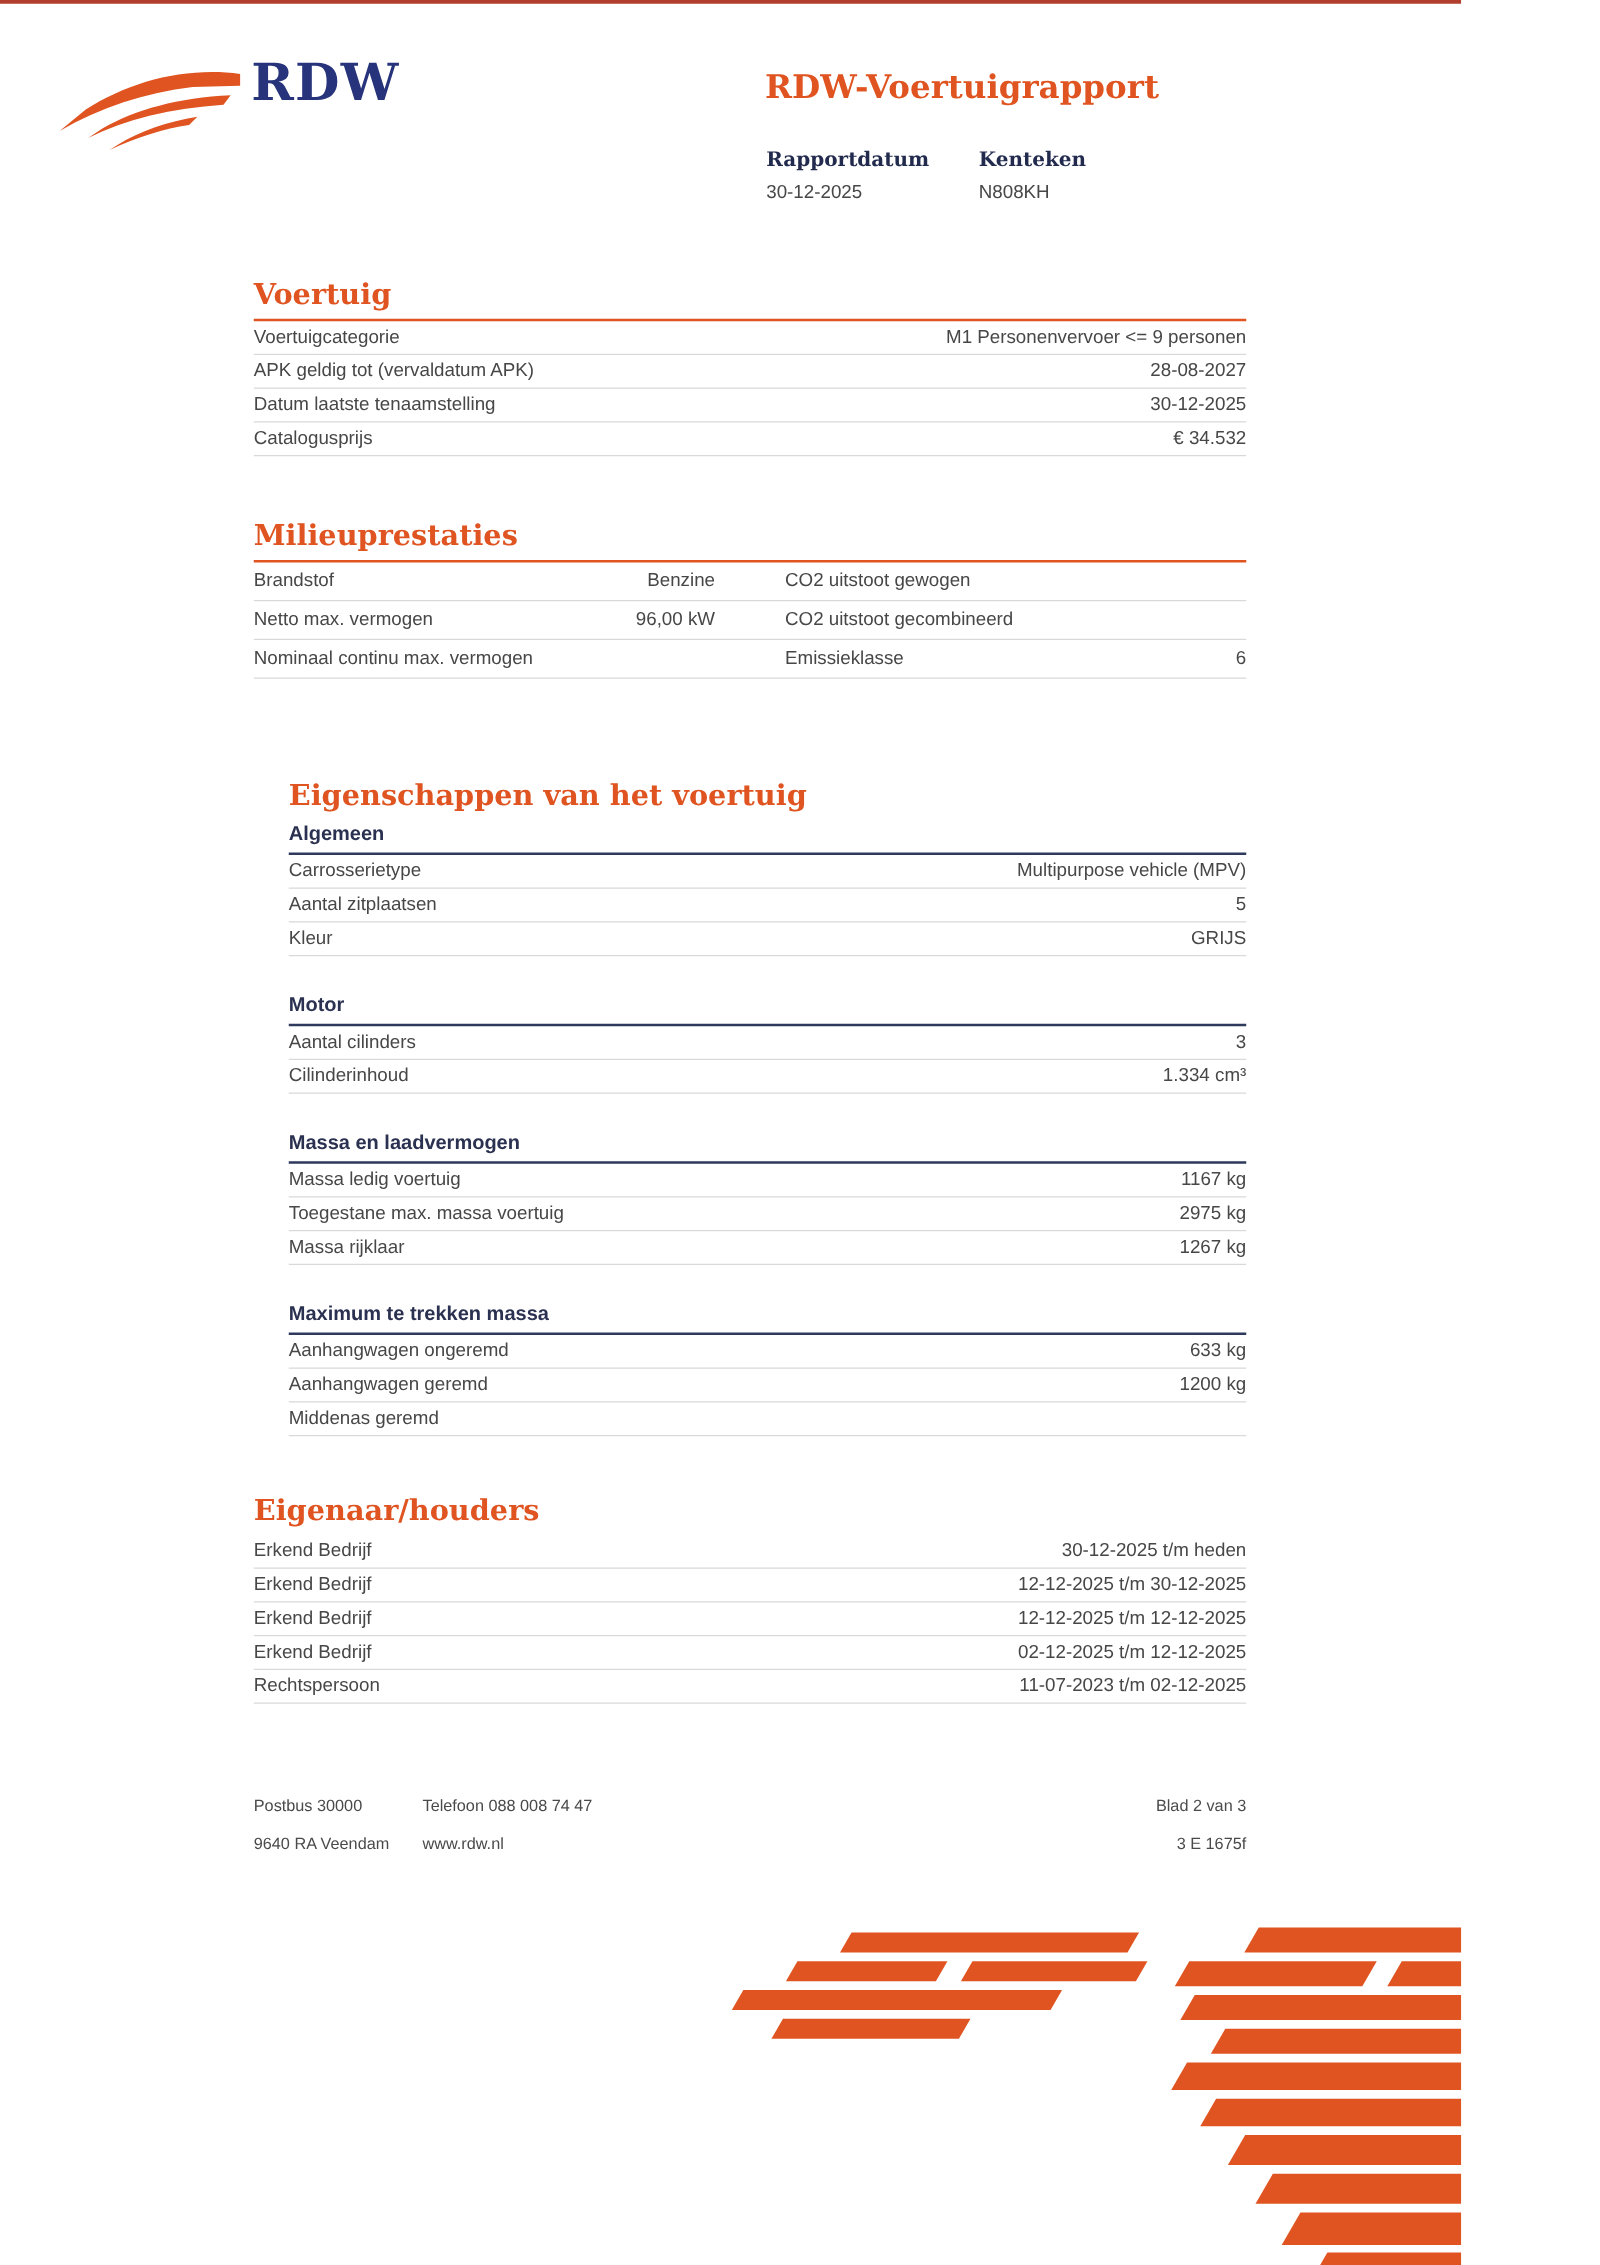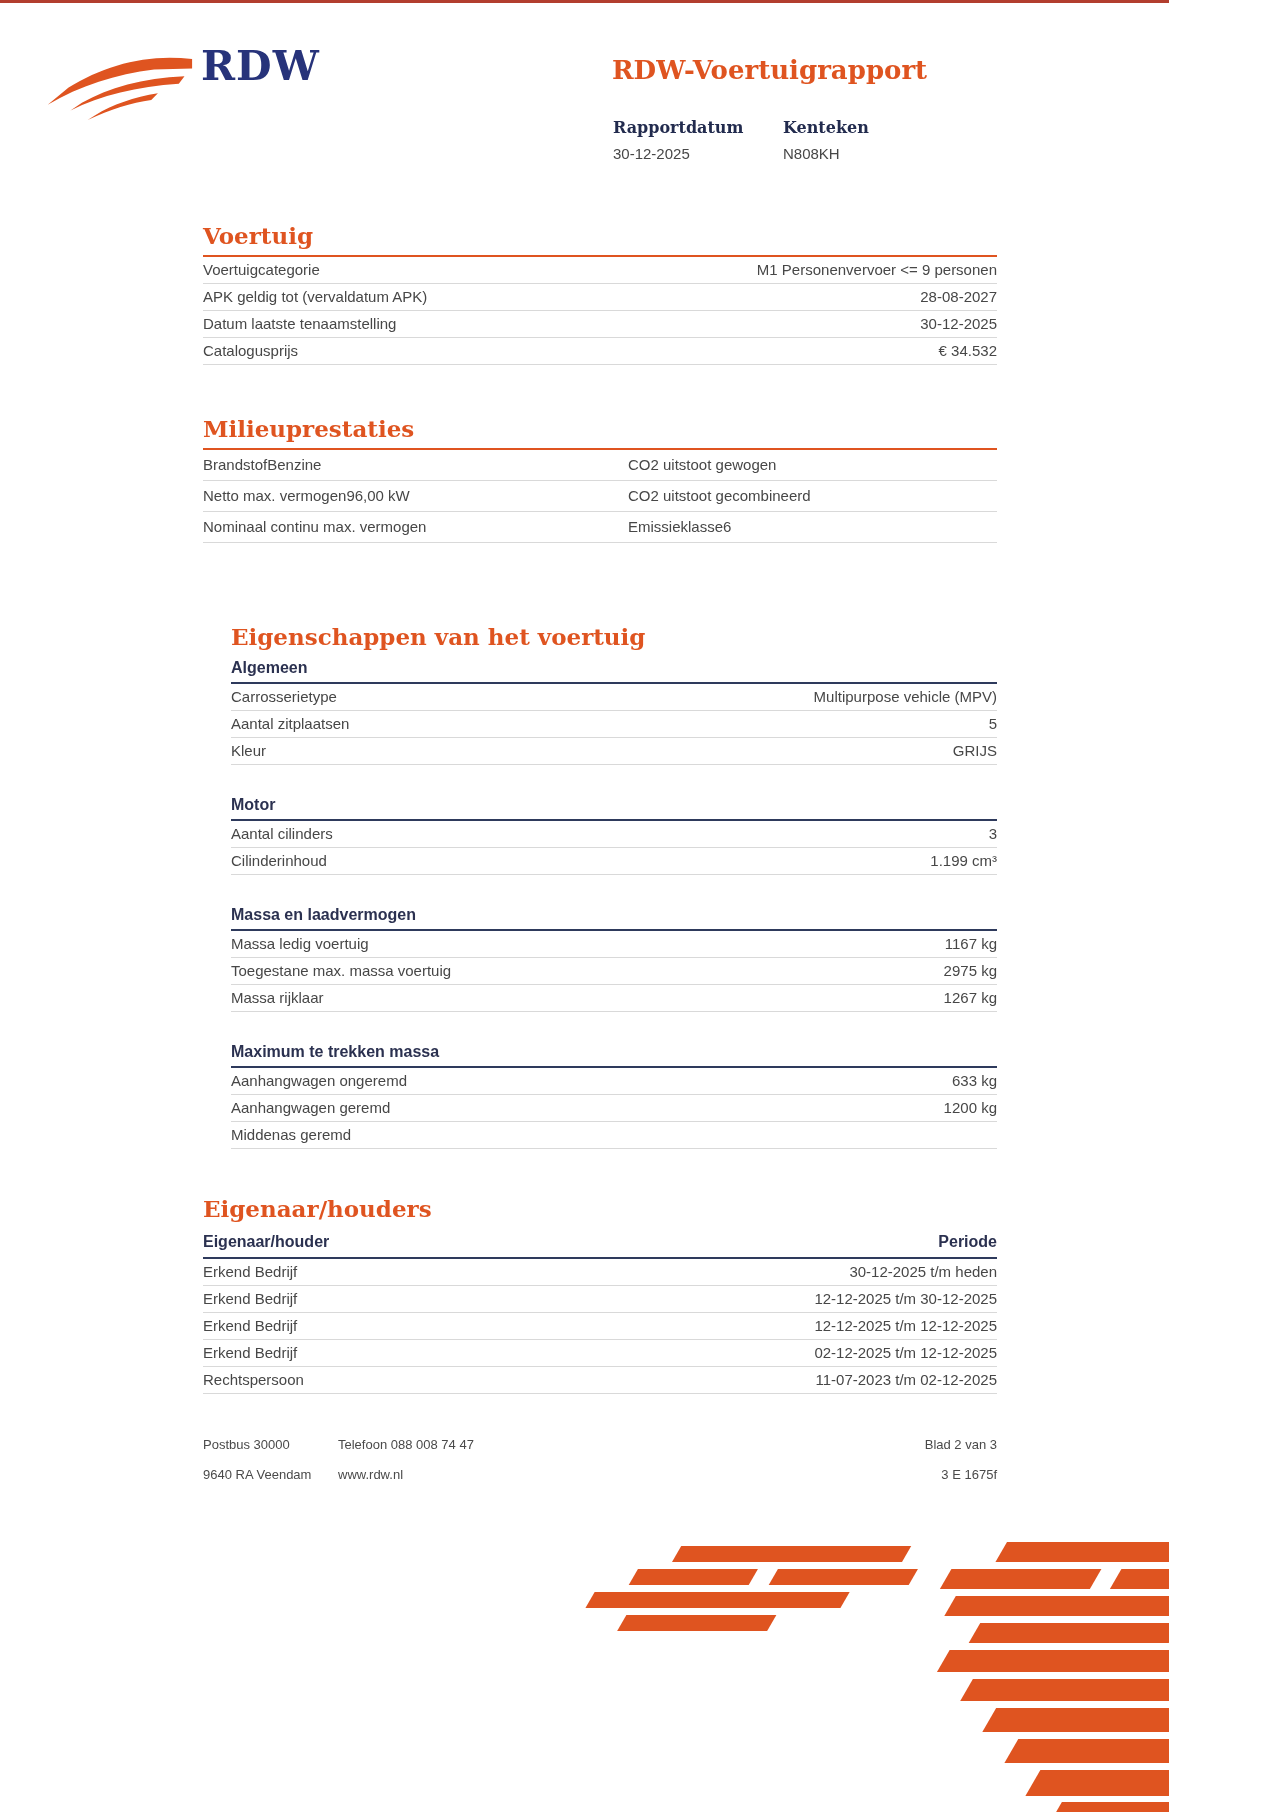--- a/index.html
+++ b/index.html
@@ -34,21 +34,21 @@
   section.milieu{margin-top:50px;}
   section.eigenschappen{margin-top:80px;margin-left:28px;}
   section.eigenaar{margin-top:46px;}
   .kv-row{display:flex;justify-content:space-between;align-items:baseline;
           font-size:15px;line-height:17px;padding:4px 0 5px;border-bottom:1px solid var(--rule-light);}
   .kv-label{color:var(--ink);}
   .kv-value{color:var(--ink);text-align:right;}
 
   .m-row{display:grid;grid-template-columns:369px 369px;column-gap:56px;
          padding:6px 0 7px;border-bottom:1px solid var(--rule-light);font-size:15px;line-height:17px;}
-  .m-pair{display:flex;justify-content:flex-start;align-items:baseline;}
+  .m-pair{display:flex;justify-content:space-between;align-items:baseline;}
 
   .sub-h{font-family:"Liberation Sans",sans-serif;font-weight:700;font-size:16px;line-height:18px;
          color:var(--ink-bold);padding-bottom:5px;border-bottom:2px solid var(--rule-dark);margin-top:31px;}
   .sub-h.first{margin-top:3px;}
 
   .tbl-head{display:flex;justify-content:space-between;font-weight:700;font-size:16px;line-height:18px;
             color:var(--ink-bold);padding:3px 0 6px;border-bottom:2px solid var(--rule-dark);margin-top:2px;}
 
   
   .footer{position:absolute;left:203px;top:1437px;width:794px;display:grid;
@@ -154,21 +154,21 @@
         <span class="kv-value">GRIJS</span>
       </div>
 
       <h3 class="sub-h">Motor</h3>
       <div class="kv-row">
         <span class="kv-label">Aantal cilinders</span>
         <span class="kv-value">3</span>
       </div>
       <div class="kv-row">
         <span class="kv-label">Cilinderinhoud</span>
-        <span class="kv-value">1.199 cm³</span>
+        <span class="kv-value">1.334 cm³</span>
       </div>
 
       <h3 class="sub-h">Massa en laadvermogen</h3>
       <div class="kv-row">
         <span class="kv-label">Massa ledig voertuig</span>
         <span class="kv-value">1167 kg</span>
       </div>
       <div class="kv-row">
         <span class="kv-label">Toegestane max. massa voertuig</span>
         <span class="kv-value">2975 kg</span>
@@ -188,24 +188,20 @@
         <span class="kv-value">1200 kg</span>
       </div>
       <div class="kv-row">
         <span class="kv-label">Middenas geremd</span>
         <span class="kv-value"></span>
       </div>
     </section>
 
     <section class="eigenaar">
       <h2 class="sec-h">Eigenaar/houders</h2>
-      <div class="tbl-head">
-        <span>Eigenaar/houder</span>
-        <span>Periode</span>
-      </div>
       <div class="kv-row">
         <span class="kv-label">Erkend Bedrijf</span>
         <span class="kv-value">30-12-2025 t/m heden</span>
       </div>
       <div class="kv-row">
         <span class="kv-label">Erkend Bedrijf</span>
         <span class="kv-value">12-12-2025 t/m 30-12-2025</span>
       </div>
       <div class="kv-row">
         <span class="kv-label">Erkend Bedrijf</span>

